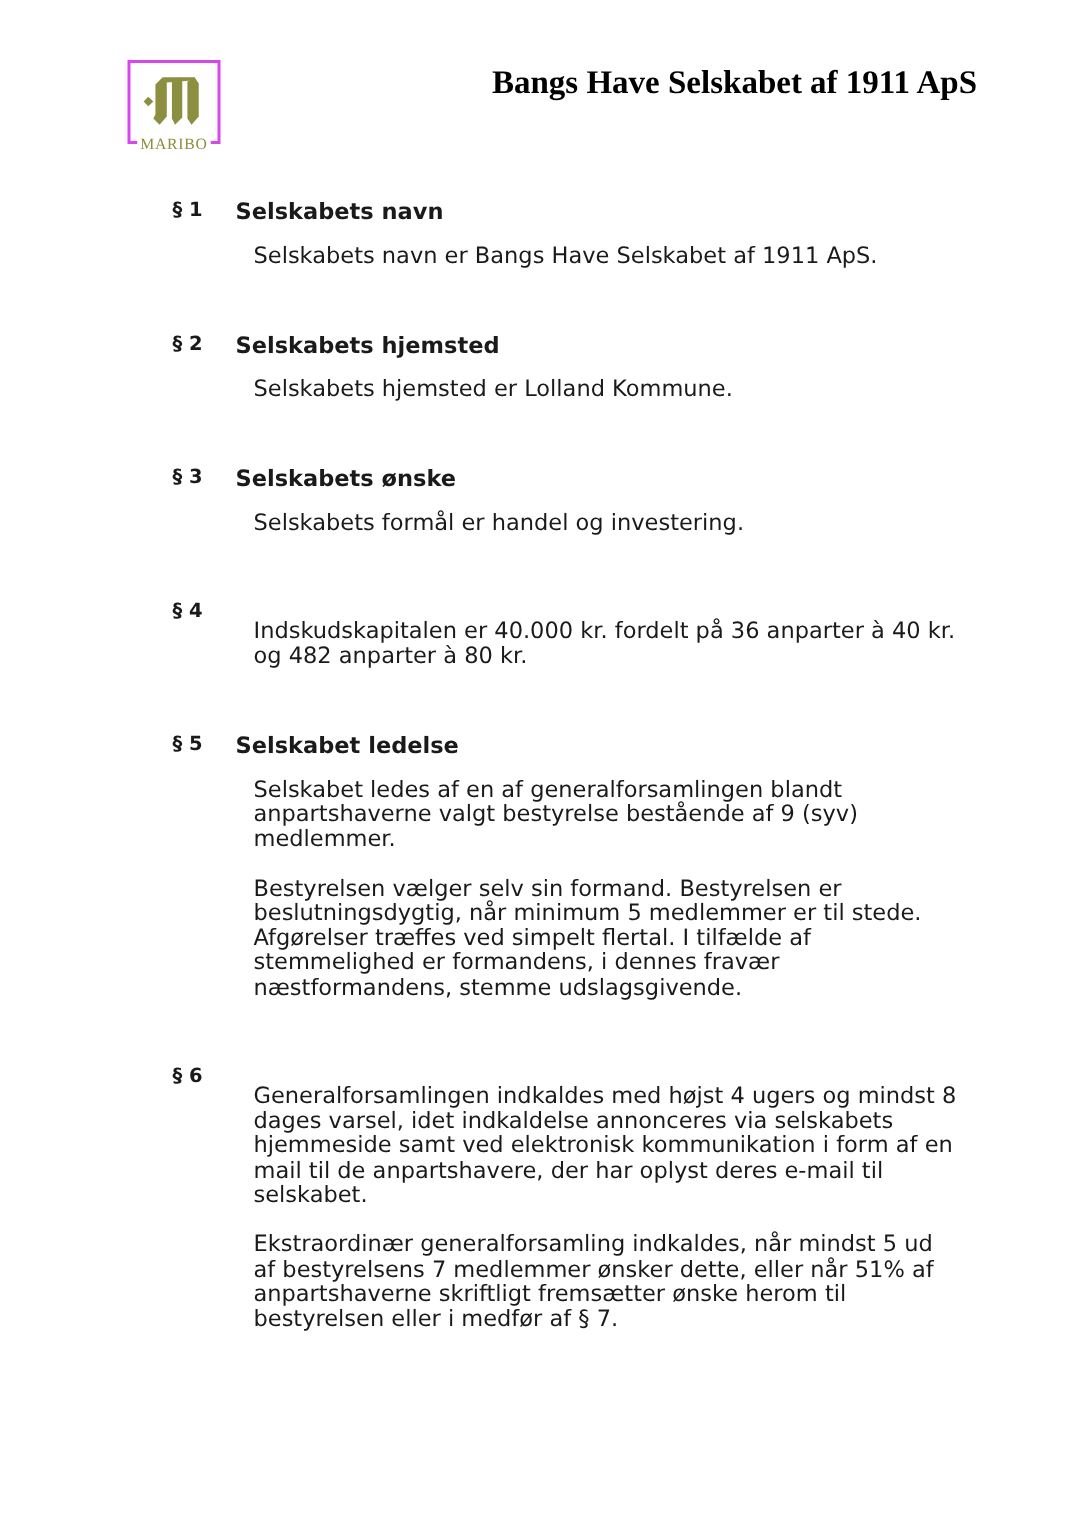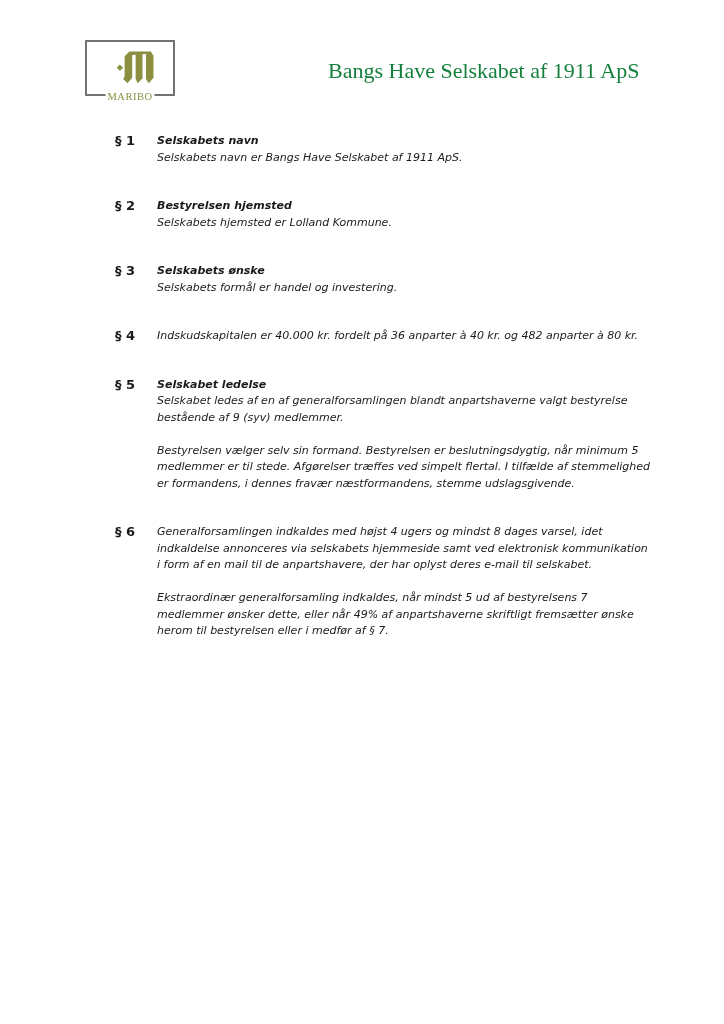--- a/index.html
+++ b/index.html
@@ -19,74 +19,73 @@
   .logo {
     position: absolute;
     left: 85px;
     top: 40px;
     width: 64px;
   }
   .logo-box {
     position: relative;
     width: 58px;
     height: 52px;
-    border: 2px solid #737373;
+    border: 2px solid #d946ef;
     display: flex;
     align-items: center;
-    padding-left: 28px;
+    justify-content: center;
   }
   .logo-city {
     position: absolute;
     left: 50%;
     bottom: -8px;
     transform: translateX(-50%);
     background: #ffffff;
     padding: 0 2px;
     font-size: 10.5px;
     letter-spacing: 0.5px;
     color: #8C8F40;
     white-space: nowrap;
     font-family: "Liberation Serif", serif;
   }
 
   .company-title {
     position: absolute;
     left: 328px;
-    top: 58px;
+    top: 42px;
     margin: 0;
     font-family: "Liberation Serif", serif;
-    font-weight: normal;
+    font-weight: bold;
     font-size: 22px;
-    color: #15803d;
+    color: #000000;
     white-space: nowrap;
   }
 
   
   .doc {
     position: absolute;
     left: 115px;
     top: 133px;
     width: 540px;
   }
   .sec { display: flex; margin-bottom: 32px; }
   .sec-num {
     width: 42px;
     flex: 0 0 42px;
     font-weight: bold;
     font-size: 13px;
     line-height: 16.5px;
   }
   .sec-body {
     width: 494px;
-    font-size: 11px;
+    font-size: 15px;
     line-height: 16.5px;
-    font-style: italic;
   }
   .sec-title { font-weight: bold; }
-  .sec-body p { margin: 0; }
+  .sec-body p { margin: 12px; }
   .sec-body p + p { margin-top: 16.5px; }
 </style>
 </head>
 <body>
 
 <div class="page">
 
   <div class="letterhead">
     <div class="logo">
       <div class="logo-box">
@@ -114,21 +113,21 @@
       <div class="sec-num">§ 1</div>
       <div class="sec-body">
         <div class="sec-title">Selskabets navn</div>
         <p>Selskabets navn er Bangs Have Selskabet af 1911 ApS.</p>
       </div>
     </div>
 
     <div class="sec">
       <div class="sec-num">§ 2</div>
       <div class="sec-body">
-        <div class="sec-title">Bestyrelsen hjemsted</div>
+        <div class="sec-title">Selskabets hjemsted</div>
         <p>Selskabets hjemsted er Lolland Kommune.</p>
       </div>
     </div>
 
     <div class="sec">
       <div class="sec-num">§ 3</div>
       <div class="sec-body">
         <div class="sec-title">Selskabets ønske</div>
         <p>Selskabets formål er handel og investering.</p>
       </div>
@@ -147,18 +146,18 @@
         <div class="sec-title">Selskabet ledelse</div>
         <p>Selskabet ledes af en af generalforsamlingen blandt anpartshaverne valgt bestyrelse bestående af 9 (syv) medlemmer.</p>
         <p>Bestyrelsen vælger selv sin formand. Bestyrelsen er beslutningsdygtig, når minimum 5 medlemmer er til stede. Afgørelser træffes ved simpelt flertal. I tilfælde af stemmelighed er formandens, i dennes fravær næstformandens, stemme udslagsgivende.</p>
       </div>
     </div>
 
     <div class="sec">
       <div class="sec-num">§ 6</div>
       <div class="sec-body">
         <p>Generalforsamlingen indkaldes med højst 4 ugers og mindst 8 dages varsel, idet indkaldelse annonceres via selskabets hjemmeside samt ved elektronisk kommunikation i form af en mail til de anpartshavere, der har oplyst deres e-mail til selskabet.</p>
-        <p>Ekstraordinær generalforsamling indkaldes, når mindst 5 ud af bestyrelsens 7 medlemmer ønsker dette, eller når 49% af anpartshaverne skriftligt fremsætter ønske herom til bestyrelsen eller i medfør af § 7.</p>
+        <p>Ekstraordinær generalforsamling indkaldes, når mindst 5 ud af bestyrelsens 7 medlemmer ønsker dette, eller når 51% af anpartshaverne skriftligt fremsætter ønske herom til bestyrelsen eller i medfør af § 7.</p>
       </div>
     </div>
 
   </div>
 </div>
 
 </body></html>

